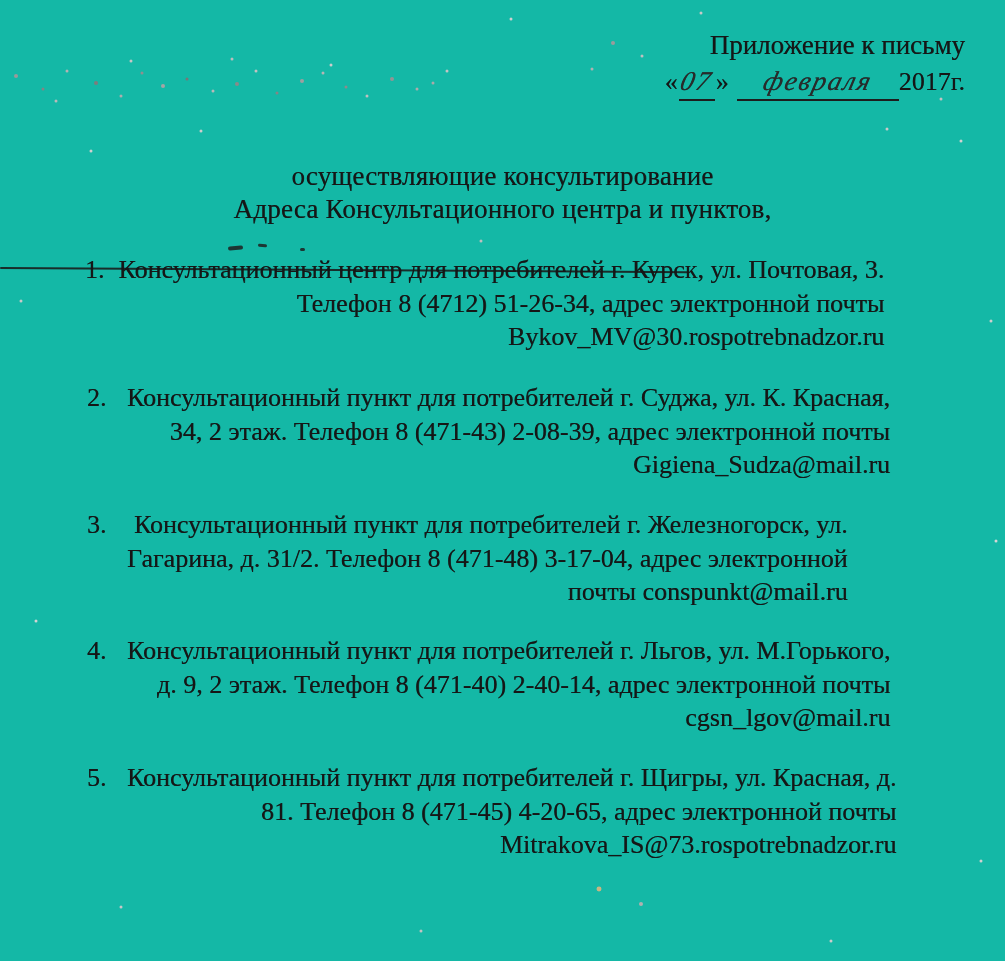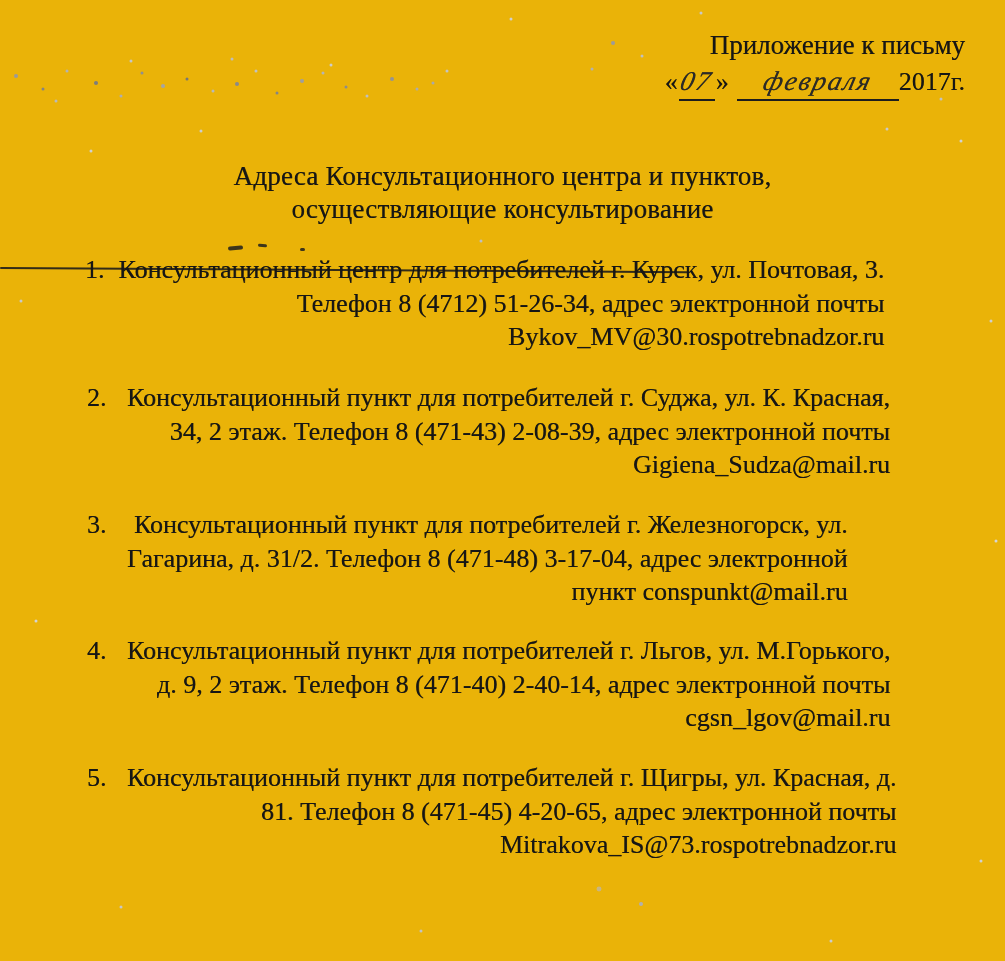--- a/index.html
+++ b/index.html
@@ -1,19 +1,19 @@
 <!DOCTYPE html>
 <html><head>
 <meta charset="utf-8">
 <style>
   html,body{margin:0;padding:0;background:#e8e8e8;}
   .page{
     position:relative;
     width:1005px;height:961px;
-    background:#eab308;
+    background:#14b8a6;
     overflow:hidden;
     font-family:"Liberation Serif","DejaVu Serif",serif;
     color:#161616;
   }
   .ink{ text-shadow:0.35px 0.35px 0.3px rgba(10,10,10,0.6);text-align:right; }
 
   
   .header{
     position:absolute; top:28px; right:40px;
     text-align:right;
@@ -97,22 +97,22 @@
 <div class="page">
 
   <div class="speckles"></div>
 
   <div class="header ink">
     <div>Приложение к письму</div>
     <div class="dateline"><span>«</span><span class="u-day"><span class="hw">07</span></span><span>»</span><span class="u-month"><span class="hw">февраля</span></span><span>2017г.</span></div>
   </div>
 
   <div class="title ink">
+    <div>осуществляющие консультирование</div>
     <div>Адреса Консультационного центра и пунктов,</div>
-    <div>осуществляющие консультирование</div>
   </div>
 
   <div class="strike"></div>
   <div class="pen-mark pm1"></div>
   <div class="pen-mark pm2"></div>
   <div class="pen-mark pm3"></div>
 
   <div class="item item1 ink">
     <div class="l first"><span class="num">1.</span><span>Консультационный центр для потребителей г. Курск, ул. Почтовая, 3.</span></div>
     <div class="l">Телефон 8 (4712) 51-26-34, адрес электронной почты</div>
@@ -123,21 +123,21 @@
     <span class="num">2.</span>
     <div class="l">Консультационный пункт для потребителей г. Суджа, ул. К. Красная,</div>
     <div class="l">34, 2 этаж. Телефон 8 (471-43) 2-08-39, адрес электронной почты</div>
     <div class="l">Gigiena_Sudza@mail.ru</div>
   </div>
 
   <div class="item std i3 ink">
     <span class="num">3.</span>
     <div class="l">Консультационный пункт для потребителей г. Железногорск, ул.</div>
     <div class="l">Гагарина, д. 31/2. Телефон 8 (471-48) 3-17-04, адрес электронной</div>
-    <div class="l">пункт conspunkt@mail.ru</div>
+    <div class="l">почты conspunkt@mail.ru</div>
   </div>
 
   <div class="item std i4 ink">
     <span class="num">4.</span>
     <div class="l">Консультационный пункт для потребителей г. Льгов, ул. М.Горького,</div>
     <div class="l">д. 9, 2 этаж. Телефон 8 (471-40) 2-40-14, адрес электронной почты</div>
     <div class="l">cgsn_lgov@mail.ru</div>
   </div>
 
   <div class="item std i5 ink">

